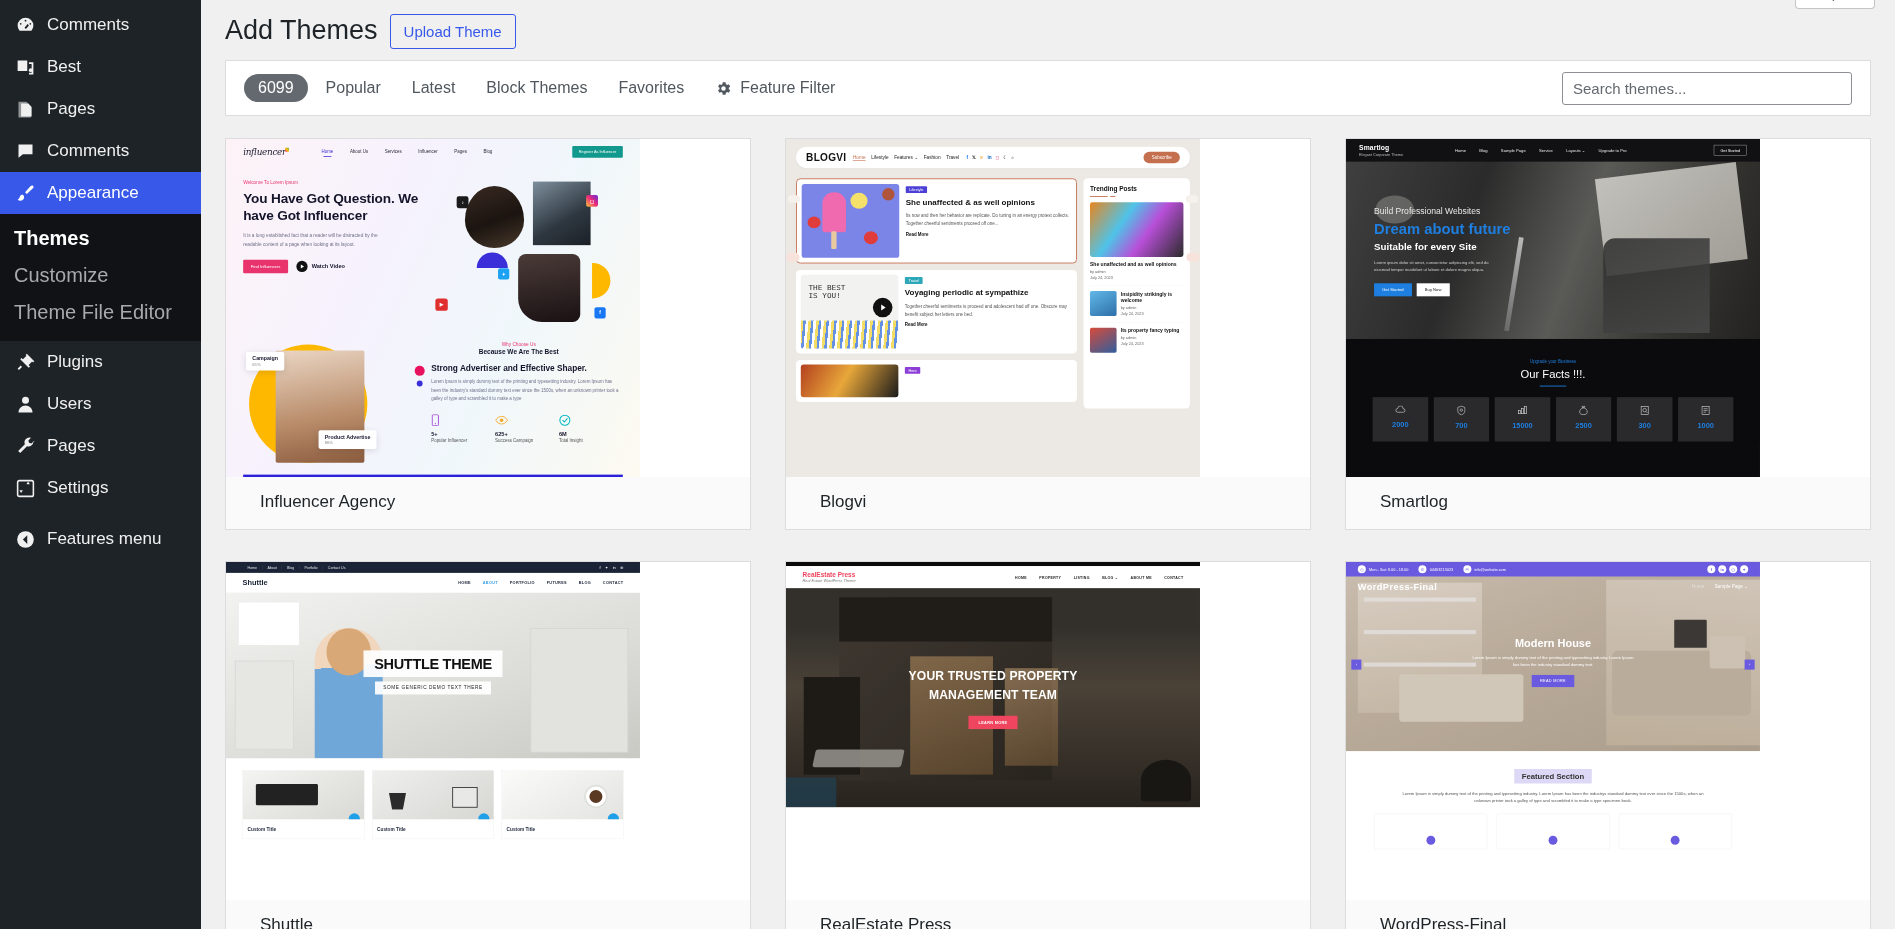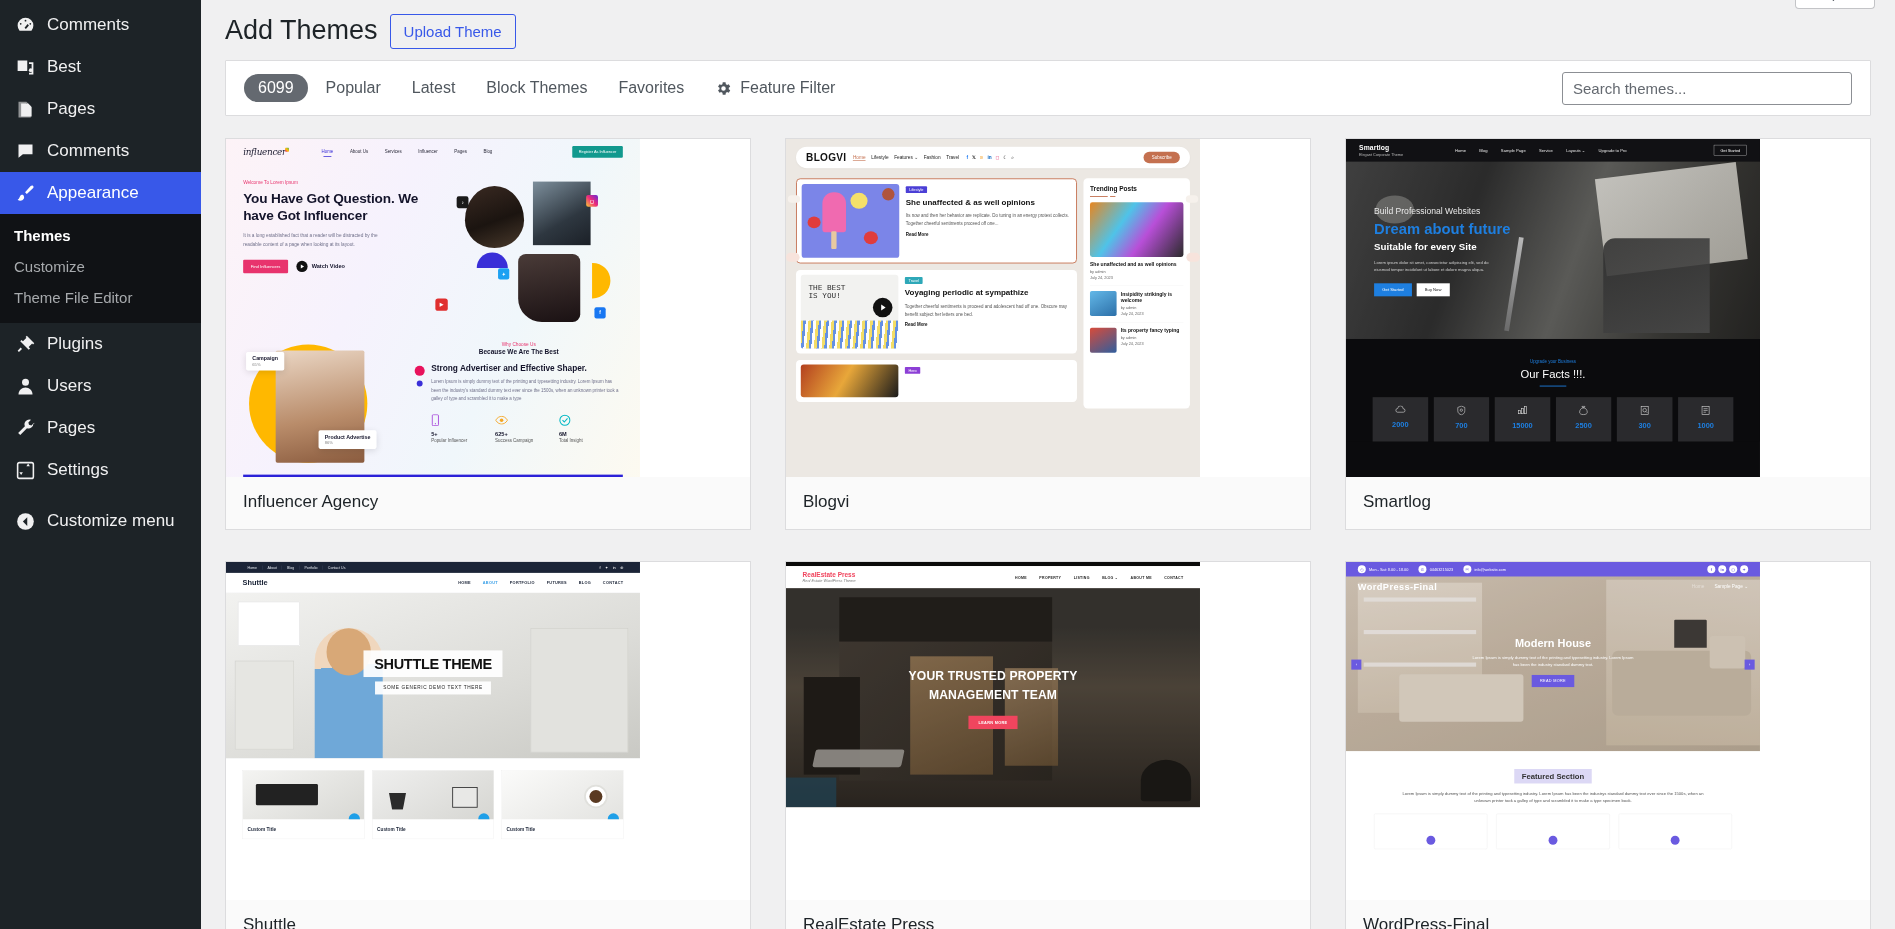--- a/index.html
+++ b/index.html
@@ -27,21 +27,21 @@
   .menu-item .ico svg { width: 21px; height: 21px; fill: #f0f0f1; }
   .menu-item.current { background: #3858e9; color: #fff; font-weight: 400; }
   .menu-item.current .ico svg { fill: #fff; }
   .menu-item.current::after {
     content: ""; position: absolute; right: -8px; top: 50%;
     transform: translateY(-50%);
     border: 8px solid transparent; border-right-color: #f0f0f1;
   }
   .submenu { background: #101215; padding: 6px 0 10px 0; }
   .submenu-item {
-    padding: 7px 14px 7px 14px; font-size: 15px; color: #a7aaad; cursor: pointer;
+    padding: 7px 14px 7px 14px; font-size: 20px; color: #a7aaad; cursor: pointer;
   }
   .submenu-item.current { color: #fff; font-weight: bold; }
   .menu-gap { height: 9px; }
 
   
   .wrap-outer { flex: 1; height: 929px; overflow: hidden; position: relative; background: #f0f0f1; }
   .help-tab-wrap { position: absolute; right: 20px; top: -22px; }
   .help-tab {
     background: #fff; border: 1px solid #c3c4c7; border-top: none;
     border-radius: 0 0 4px 4px; padding: 6px 13px 7px 13px;
@@ -78,21 +78,21 @@
   .theme-grid {
     margin: 22px 24px 0 24px; display: grid;
     grid-template-columns: repeat(3, 1fr); gap: 31px 34px;
   }
   .theme-card {
     background: #fafafa; border: 1px solid #dcdcde; cursor: pointer;
     display: flex; flex-direction: column; overflow: hidden;
   }
   .theme-screenshot { height: 338px; overflow: hidden; position: relative; background: #fff; }
   .theme-name-row { padding: 15px 17px 17px 17px; }
-  .theme-name { font-size: 17px; color: #1d2327; font-weight: 400; }
+  .theme-name { font-size: 17px; color: #1d2327; font-weight: 400; margin-left: 17px; }
 
   
   .mini { width: 1400px; transform-origin: 0 0; position: absolute; top: 0; left: 0; }
 
   
   .inf-wrap { background: linear-gradient(115deg,#fdf3f7 0%,#f6f2fd 35%,#f0f7fb 65%,#fdfaf0 100%); height: 1184px; }
   .inf-nav { display: flex; align-items: center; padding: 24px 58px; gap: 0; }
   .inf-logo { font-family: "DejaVu Serif", serif; font-style: italic; font-size: 30px; color: #1a1a2e; letter-spacing: -1px; }
   .inf-logo-dot { display:inline-block; width:13px; height:13px; background:linear-gradient(45deg,#e91e63,#ffc107,#4caf50); border-radius:2px; margin-left:-3px; vertical-align: super;}
   .inf-menu { display: flex; gap: 56px; margin-left: 110px; font-size: 15px; color: #2b2b3a; }
@@ -352,21 +352,21 @@
   <div class="menu-gap"></div>
 
 
   <div class="menu-item">
     <span class="ico">
       <svg viewBox="0 0 24 24">
           <circle cx="12" cy="12" r="9.5"></circle>
           <path d="M14 7l-5 5 5 5z" fill="#1d2327"></path>
         </svg>
     </span>
-    <span>Customize menu</span>
+    <span>Features menu</span>
   </div>
 </div>
 
 <div class="wrap-outer">
 
   <div class="help-tab-wrap">
     <div class="help-tab">
       <span>Help</span>
       <span>▼</span>
     </div>

